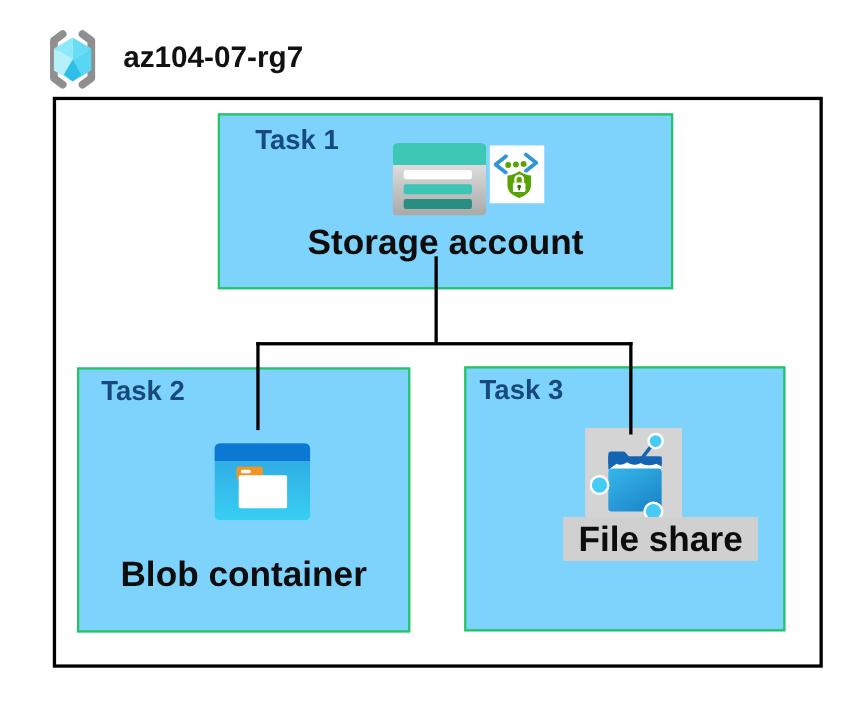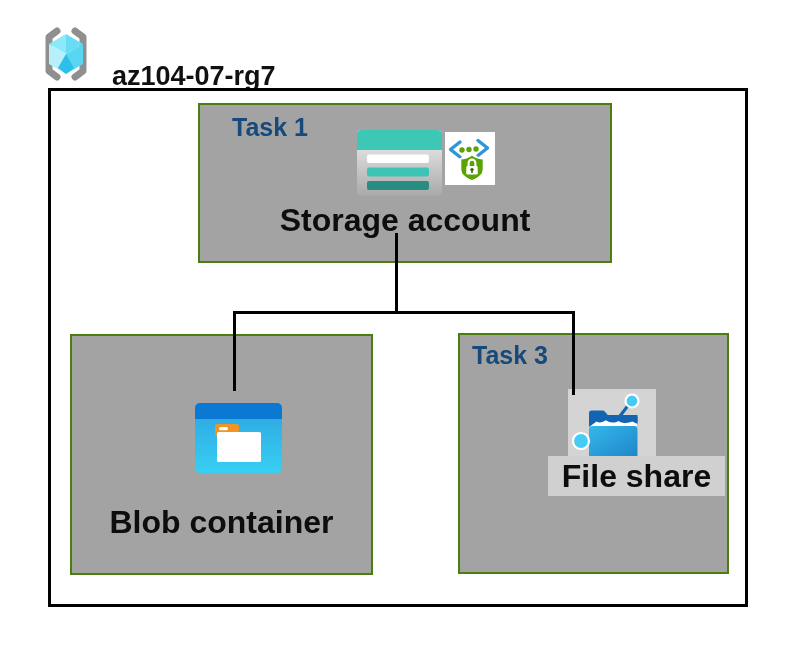--- a/index.html
+++ b/index.html
@@ -3,46 +3,46 @@
 <meta charset="utf-8">
 <style>
   html,body{margin:0;padding:0;background:#ffffff;}
   .stage{
     position:relative;width:788px;height:647px;background:#ffffff;overflow:hidden;
     font-family:"Liberation Sans", sans-serif;
   }
   .abs{position:absolute;}
   
   .rg-title{
-    left:112px;top:37px;font-size:27px;font-weight:bold;color:#111111;letter-spacing:0px;margin-top:24px;
+    left:112px;top:37px;font-size:27px;font-weight:bold;color:#111111;letter-spacing:0px;
   }
   
   .outer-box{
     left:48px;top:88px;width:700px;height:519px;
     border:3px solid #000000;background:#ffffff;box-sizing:border-box;
   }
   
   .task-box{
-    border:2px solid #4d7c0f;background:#a3a3a3;box-sizing:border-box;z-index:2;
+    border:2px solid #22c55e;background:#7dd3fc;box-sizing:border-box;z-index:2;
   }
   .task1{left:198px;top:103px;width:414px;height:160px;}
   .task2{left:70px;top:334px;width:303px;height:241px;}
-  .task3{left:422px;top:333px;width:271px;height:241px;margin-left:36px;}
+  .task3{left:422px;top:333px;width:292px;height:241px;}
   .task-label{
     font-size:25px;font-weight:bold;color:#17497b;
   }
   .item-label{
     font-size:32px;font-weight:bold;color:#0d0d0d;text-align:center;width:100%;
   }
   
   .line{background:#000000;z-index:5;}
   
   .icon-plate{left:108px;top:54px;width:88px;height:81px;background:#d4d4d4;}
   .label-plate{
-    left:88px;top:121px;width:177px;height:40px;background:#d0d0d0;
+    left:88px;top:135px;width:177px;height:40px;background:#d0d0d0;
     display:flex;align-items:center;justify-content:center;
   }
   .label-plate .item-label{width:auto;}
   svg{display:block;}
 </style>
 </head>
 <body>
 
 <div class="stage">
 
@@ -98,20 +98,21 @@
         <rect x="21.3" y="34" width="11.4" height="8.6" rx="1.4" fill="#ffffff"></rect>
         <circle cx="27" cy="37.6" r="1.7" fill="#3a6b04"></circle>
         <rect x="26.2" y="38.2" width="1.6" height="2.8" fill="#3a6b04"></rect>
       </svg>
     </div>
 
     <div class="abs item-label" style="top:97px;left:0;">Storage account</div>
   </div>
 
   <div class="abs task-box task2">
+    <div class="abs task-label" style="left:20px;top:6px;">Task 2</div>
 
     <div class="abs" style="left:123px;top:67px;">
       <svg width="87" height="70" viewBox="0 0 87 70">
         <defs>
           <linearGradient id="blobBody" x1="0" y1="0" x2="0" y2="1">
             <stop offset="0" stop-color="#2da3e0"></stop>
               <stop offset="1" stop-color="#38cff3"></stop>
           </linearGradient>
         </defs>
         <rect x="0" y="0" width="87" height="70" rx="5" fill="url(#blobBody)"></rect>

